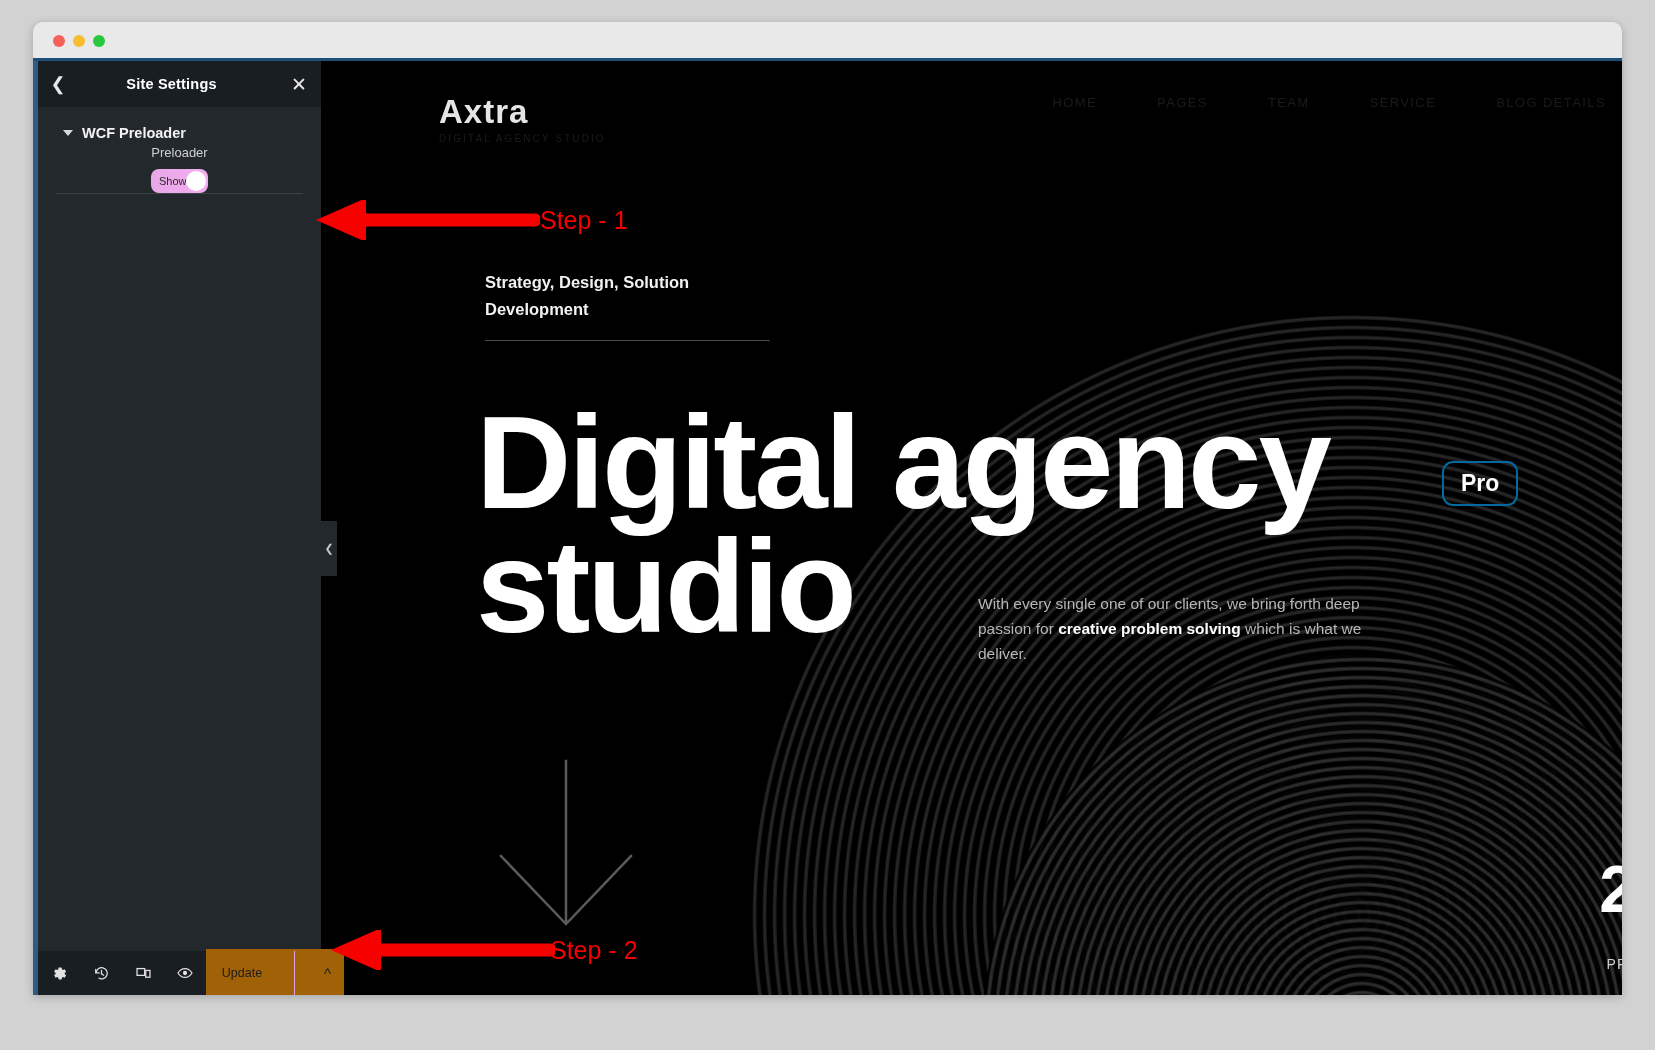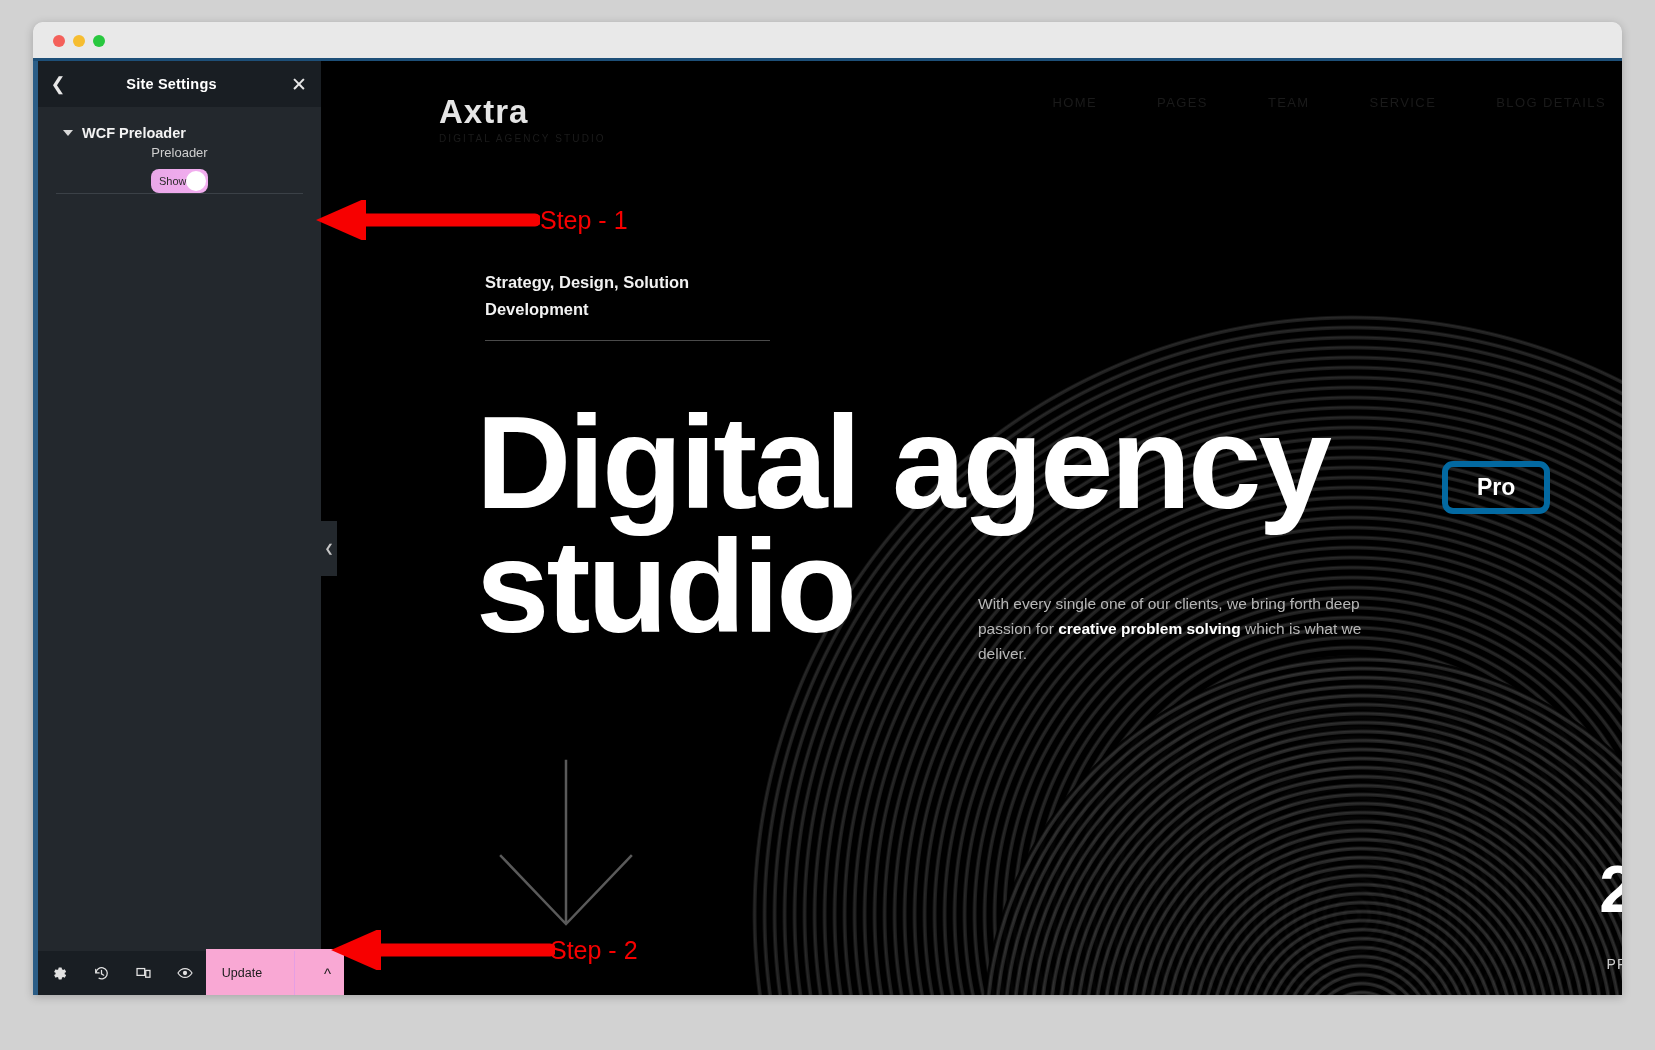--- a/index.html
+++ b/index.html
@@ -154,21 +154,21 @@
     z-index: 25;
   }
   .footer-icons { display: flex; align-items: center; flex: 1; }
   .f-icon {
     width: 42px; text-align: center;
     color: #e2e2e2; cursor: pointer;
     display: flex; align-items: center; justify-content: center;
   }
   #update-group {
     display: flex; align-items: center; height: 48px;
-    background: #f9a8d4;
+    background: #a16207;
     gap: 16px;
   }
   #update-button {
     width: 72px; text-align: center;
     font-size: 12.5px; color: #1c1c1c;
     cursor: pointer;
   }
   #update-sep { width: 1px; height: 44px; background: #e59fe3; }
   #update-caret {
     width: 33px; text-align: center;
@@ -261,22 +261,22 @@
   }
   #hero-title {
     position: absolute; left: 155px; top: 340px;
     width: 1000px;
     font-size: 132px; font-weight: bold;
     color: #fff; line-height: .94;
     letter-spacing: -3px;
   }
   #pro-badge {
     position: absolute; left: 1121px; top: 400px;
-    padding: 7px 29px;
-    border: 6px solid #0369a1; border-radius: 11px;
+    padding: 7px 17px;
+    border: 2px solid #0369a1; border-radius: 11px;
     color: #fff; font-size: 23px; font-weight: bold;
   }
   #hero-para {
     position: absolute; left: 657px; top: 530px;
     width: 400px;
     font-size: 15.5px; line-height: 1.62;
     color: #b6b6b6;
   }
   #hero-para b { color: #fff; }
   #down-arrow {

